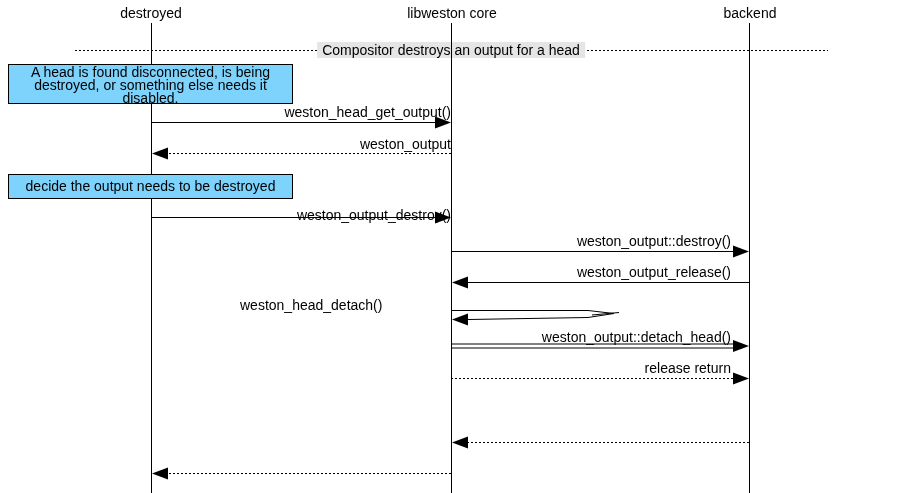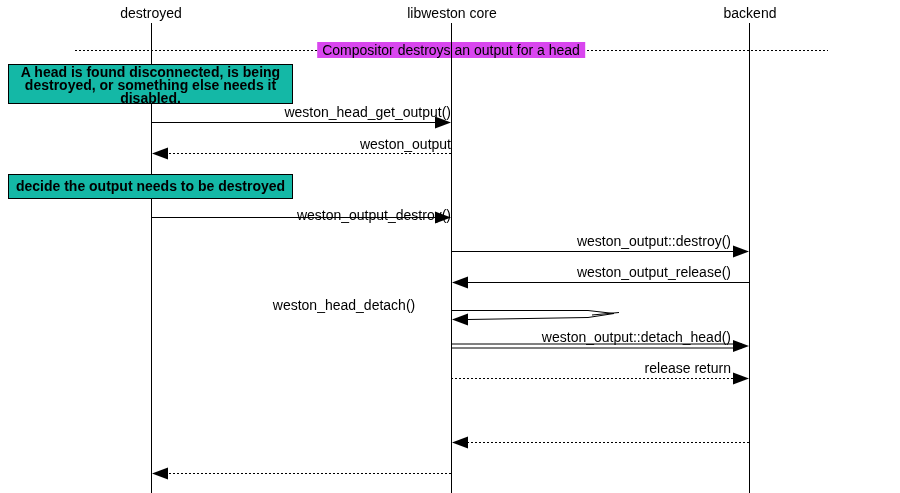--- a/index.html
+++ b/index.html
@@ -19,44 +19,43 @@
     top: 5px;
     transform: translateX(-50%);
     white-space: nowrap;
     line-height: 16px;
   }
   .divider-label {
     position: absolute;
     top: 42px;
     left: 451px;
     transform: translateX(-50%);
-    background: #d946ef;
+    background: #e5e5e5;
     padding: 0 5px;
     white-space: nowrap;
     line-height: 16px;
     z-index: 1;
   }
   .msg-label {
     position: absolute;
     white-space: nowrap;
     line-height: 15px;
     text-align: right;
     z-index: 4;
   }
   .msg-label.span-cl { left: 151px; width: 300px; }
   .msg-label.span-lb { left: 433px; width: 298px; }
-  .msg-label.right-align { text-align: center; }
+  .msg-label.right-align { text-align: left; }
   .note-box {
     position: absolute;
     box-sizing: border-box;
     border: 1px solid #000;
-    background: #14b8a6;
+    background: #7dd3fc;
     text-align: center;
     z-index: 3;
-    font-weight: bold;
   }
   .note-box .note-line { line-height: 13px; }
   #note-disconnected { left: 8px; top: 64px; width: 285px; height: 40px; padding-top: 1px; }
   #note-decide { left: 8px; top: 174px; width: 285px; height: 25px; line-height: 23px; text-align: center; }
   #note-free { left: 608px; top: 397px; width: 286px; height: 25px; line-height: 23px; }
   #svg-divider { z-index: 0; }
   #svg-lines { z-index: 2; }
 </style>
 </head>
 <body>

